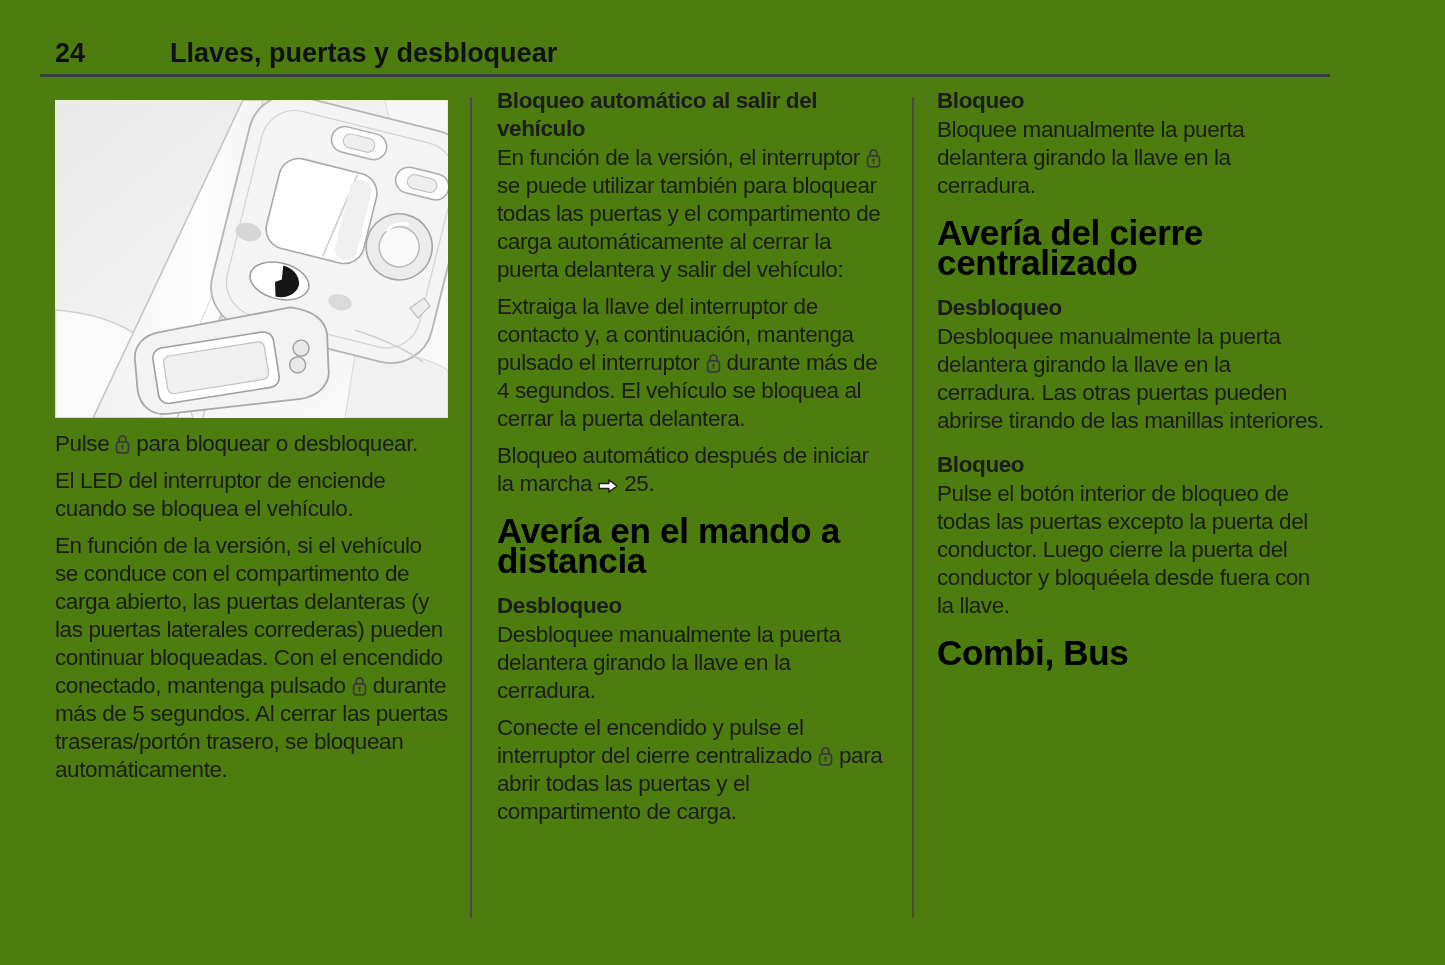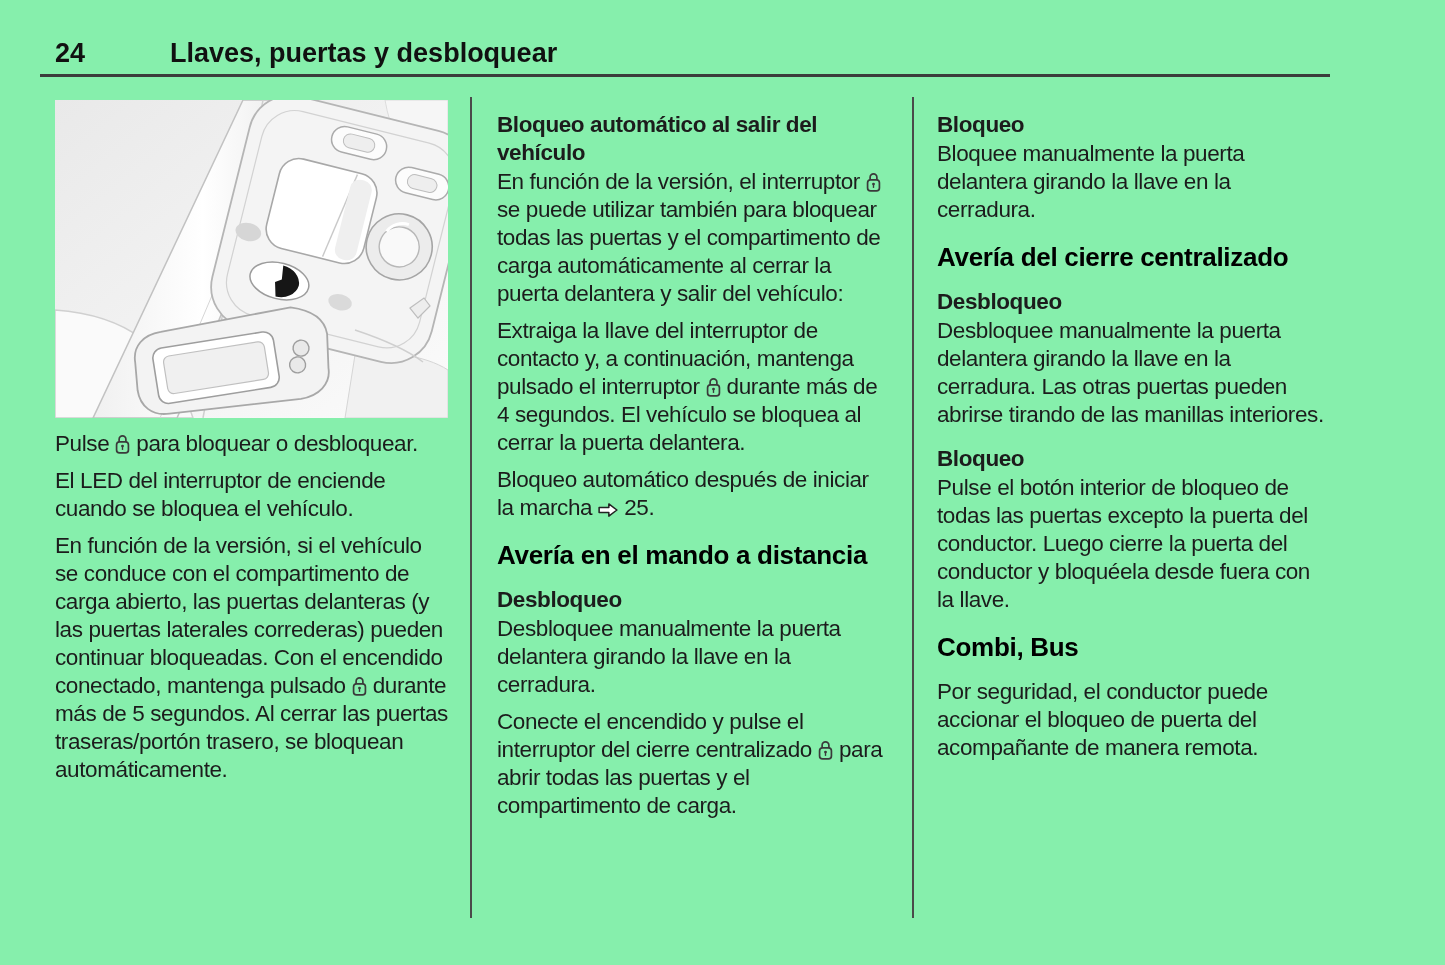--- a/index.html
+++ b/index.html
@@ -1,19 +1,19 @@
 <!DOCTYPE html>
 <html><head>
 <meta charset="utf-8">
 <style>
   html,body{margin:0;padding:0;background:#ffffff;}
   .page{
     position:relative;
     width:1445px;height:965px;
-    background:#86efac;
+    background:#4d7c0f;
     font-family:"Liberation Sans", sans-serif;
     color:#1c1c1c;
     overflow:hidden;
   }
   
   .hdr-num{
     position:absolute;left:55px;top:38px;
     font-size:27px;font-weight:bold;color:#111;
   }
   .hdr-title{
@@ -25,31 +25,31 @@
     width:1290px;height:3px;background:#3c3c3c;
   }
   
   .vrule{
     position:absolute;top:97px;height:821px;width:2px;background:#4a4a4a;
   }
   .vrule.r1{left:470px;}
   .vrule.r2{left:912px;}
   
   .col{
-    position:absolute;top:111px;width:394px;
+    position:absolute;top:87px;width:394px;
     font-size:22.5px;line-height:28px;letter-spacing:-0.4px;
   }
   .col1{left:55px;top:430px;}
   .col2{left:497px;}
   .col3{left:937px;}
   .col p{margin:0 0 9px 0;}
   .subhead{font-weight:bold;margin:16px 0 1px 0;}
   .subhead.first{margin-top:0;}
   .sechead{
-    font-size:26px;font-weight:bold;line-height:30px;
+    font-size:35px;font-weight:bold;line-height:30px;
     margin:18px 0 16px 0;letter-spacing:-0.3px;color:#000;
   }
   .bighead{
     font-size:30.5px;font-weight:bold;line-height:35px;
     margin:24px 0 12px 0;letter-spacing:-0.3px;color:#000;
   }
   
   .figure{
     position:absolute;left:55px;top:100px;width:393px;height:318px;
   }
@@ -179,16 +179,15 @@
 
   <div class="col col3">
     <div class="subhead first">Bloqueo</div>
     <p>Bloquee manualmente la puerta delantera girando la llave en la cerradura.</p>
     <div class="sechead">Avería del cierre centralizado</div>
     <div class="subhead">Desbloqueo</div>
     <p>Desbloquee manualmente la puerta delantera girando la llave en la cerradura. Las otras puertas pueden abrirse tirando de las manillas interiores.</p>
     <div class="subhead">Bloqueo</div>
     <p>Pulse el botón interior de bloqueo de todas las puertas excepto la puerta del conductor. Luego cierre la puerta del conductor y bloquéela desde fuera con la llave.</p>
     <div class="sechead">Combi, Bus</div>
-    <p>Por seguridad, el conductor puede accionar el bloqueo de puerta del acompañante de manera remota.</p>
   </div>
 
 </div>
 
 </body></html>

